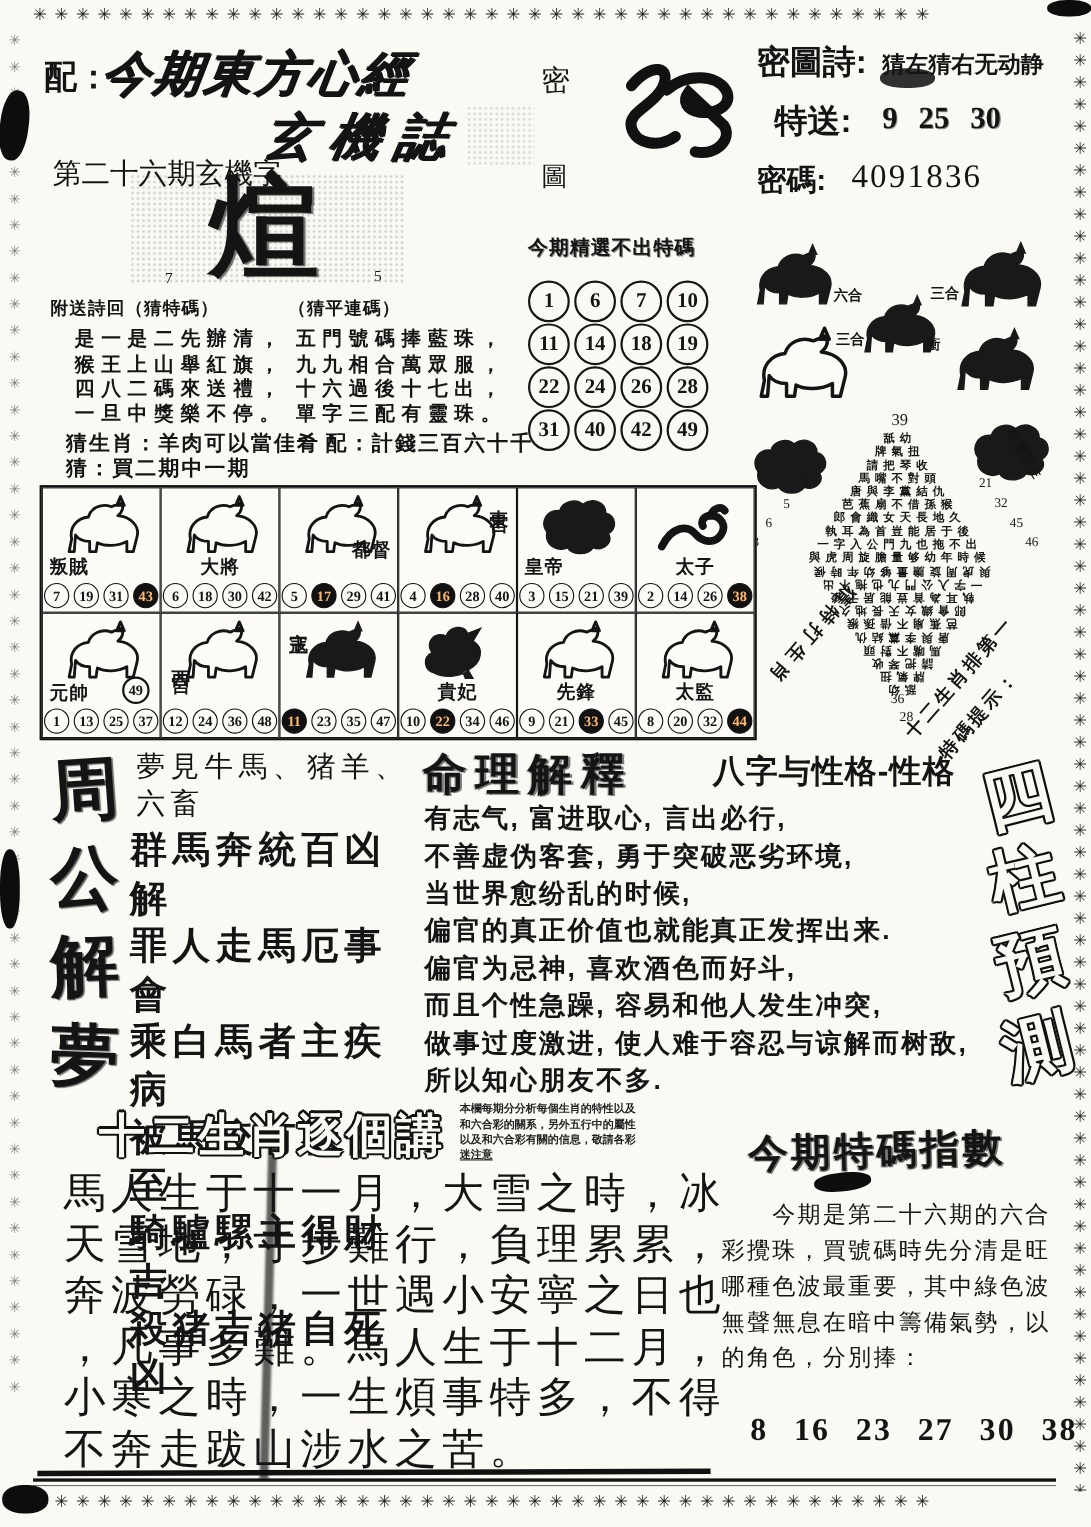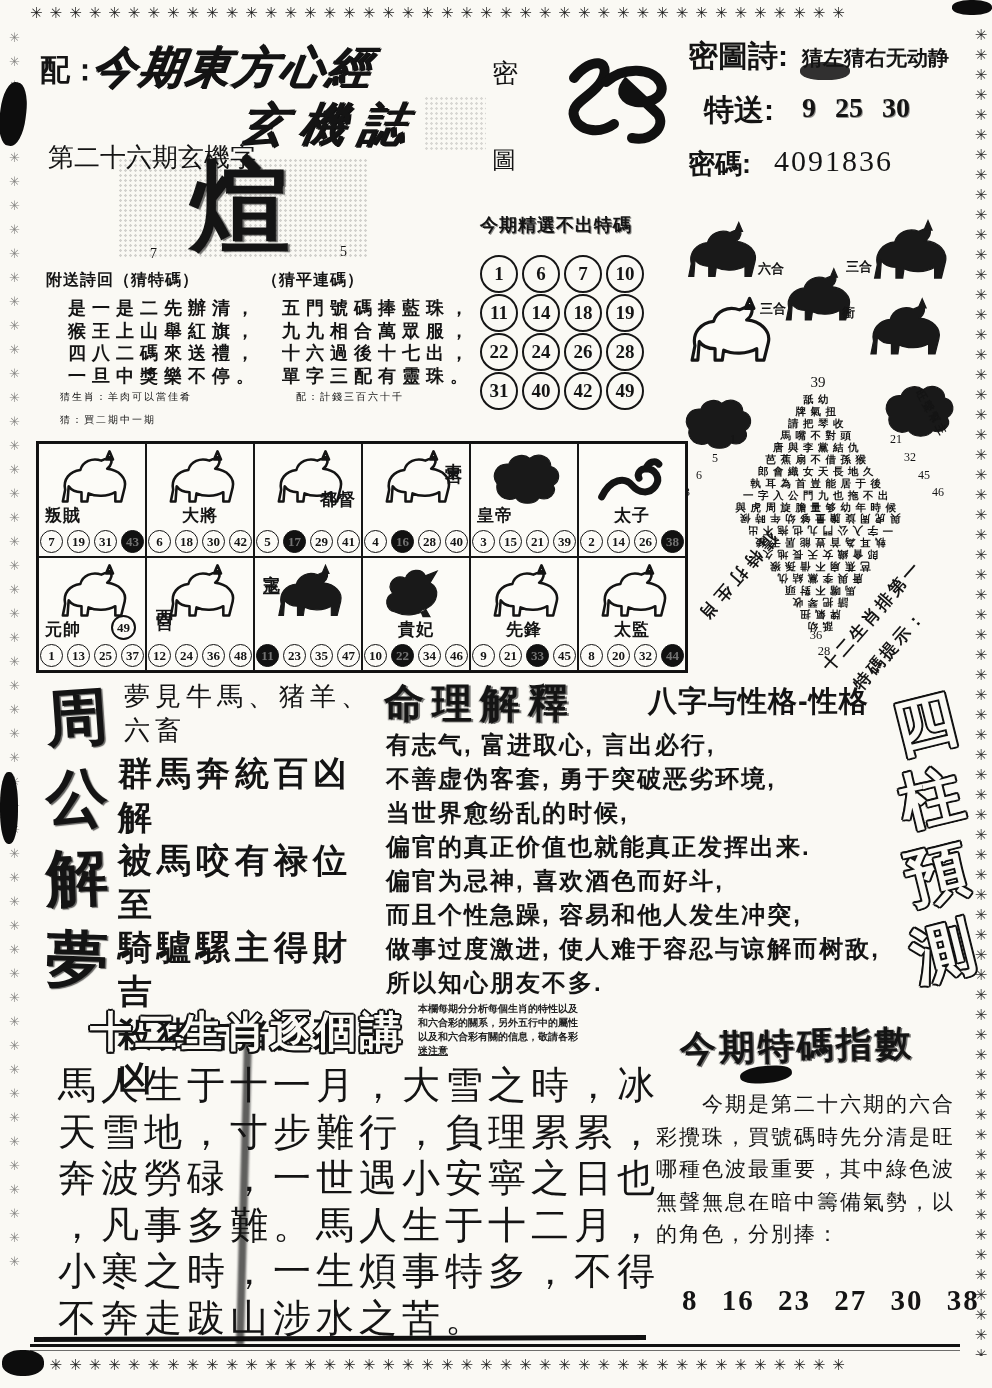--- a/index.html
+++ b/index.html
@@ -36,22 +36,22 @@
   #special-label{left:704px;top:90px;font-size:30px;font-weight:800;}
   #special-nums{left:802px;top:92px;font-size:28px;font-weight:700;word-spacing:12px;text-shadow:1px 1px 0 rgba(0,0,0,.4);}
   #code-label{left:688px;top:146px;font-size:27px;font-weight:700;}
   #code-value{left:774px;top:144px;font-size:30px;letter-spacing:2px;}
   
   .poem-title{font-size:16px;font-weight:700;letter-spacing:1px;}
   #poem-left-title{left:46px;top:270px;}
   #poem-right-title{left:262px;top:270px;}
   .poem{font-size:18px;font-weight:700;letter-spacing:6px;line-height:22.5px;}
   #poem-left{left:68px;top:297px;}
-  #poem-right{left:282px;top:297px;}
-  .hint{font-size:10px;font-weight:400;letter-spacing:2px;}
+  #poem-right{left:269px;top:297px;}
+  .hint{font-size:19px;font-weight:700;letter-spacing:2px;}
   #hint-zodiac{left:60px;top:390px;}
   #hint-buy{left:60px;top:413px;}
   #hint-right{left:296px;top:390px;}
   
   #notout-head{left:480px;top:213px;font-size:18px;font-weight:900;letter-spacing:1px;text-shadow:1px 1px 0 rgba(0,0,0,.45);}
   #notout-grid{left:480px;top:255px;width:180px;height:165px;}
   .ncirc{position:absolute;width:34px;height:34px;border:2px solid #151515;border-radius:50%;
          display:flex;align-items:center;justify-content:center;font-size:19px;font-weight:700;
          font-family:"Liberation Serif","DejaVu Serif",serif;}
   
@@ -89,21 +89,21 @@
   .ztitle{position:absolute;font-size:17px;font-weight:800;letter-spacing:1px;}
   .t-bl{left:6px;bottom:29px;}
   .t-bc{left:50%;transform:translateX(-50%);bottom:29px;white-space:nowrap;}
   .t-mr{right:5px;top:44px;}
   .t-trv{right:4px;top:5px;writing-mode:vertical-rl;letter-spacing:4px;}
   .t-mlv{left:6px;top:38px;writing-mode:vertical-rl;letter-spacing:4px;}
   .t-tlv{left:5px;top:4px;writing-mode:vertical-rl;letter-spacing:4px;}
   .zrow{position:absolute;bottom:3px;left:50%;transform:translateX(-50%);display:flex;gap:4px;}
   .zcirc{width:21px;height:21px;border:1.6px solid #111;border-radius:50%;display:flex;align-items:center;justify-content:center;
          font-size:13px;font-weight:700;font-family:"Liberation Serif","DejaVu Serif",serif;background:#fcfbf7;}
-  .zcirc.filled{background:#111;color:#737373;}
+  .zcirc.filled{background:#111;color:#fdba74;}
   .zcirc.extra{position:absolute;right:9px;bottom:30px;border-width:2.4px;}
   
   #dream{left:38px;top:676px;width:352px;height:330px;}
   .dchar{position:absolute;left:2px;width:74px;text-align:center;font-size:62px;font-weight:900;
          font-family:"Liberation Serif","DejaVu Serif",serif;text-shadow:1.5px 1px 1px rgba(0,0,0,.6);}
   #dream-intro{left:86px;top:4px;font-size:26px;letter-spacing:5px;line-height:34px;}
   #dream-lines{left:80px;top:76px;font-size:34px;font-weight:700;letter-spacing:5px;line-height:43.5px;}
   
   #bazi-head{left:384px;top:676px;font-size:40px;font-weight:900;letter-spacing:8px;
              text-shadow:2px 1px 0 rgba(0,0,0,.5),-1px 1px 1px rgba(0,0,0,.35);}
@@ -450,20 +450,22 @@
     <div class="dchar" style="top:0;transform:rotate(-4deg);">周</div>
     <div class="dchar" style="top:80px;transform:rotate(3deg);">公</div>
     <div class="dchar" style="top:160px;transform:rotate(-2deg);">解</div>
     <div class="dchar" style="top:242px;transform:rotate(2deg);">夢</div>
     <div class="abs serif" id="dream-intro">
         <div class="ln">夢見牛馬、猪羊、</div>
         <div class="ln">六畜</div>
       </div>
     <div class="abs" id="dream-lines">
         <div class="ln">群馬奔統百凶解</div>
+        <div class="ln">罪人走馬厄事會</div>
+        <div class="ln">乘白馬者主疾病</div>
         <div class="ln">被馬咬有禄位至</div>
         <div class="ln">騎驢騾主得財吉</div>
         <div class="ln">殺猪吉猪自死凶</div>
       </div>
   </div>
 
   <div class="abs" id="bazi-head">命理解釋</div>
   <div class="abs" id="bazi-sub">八字与性格-性格</div>
   <div class="abs" id="bazi-lines">
       <div class="ln">有志气, 富进取心, 言出必行,</div>

